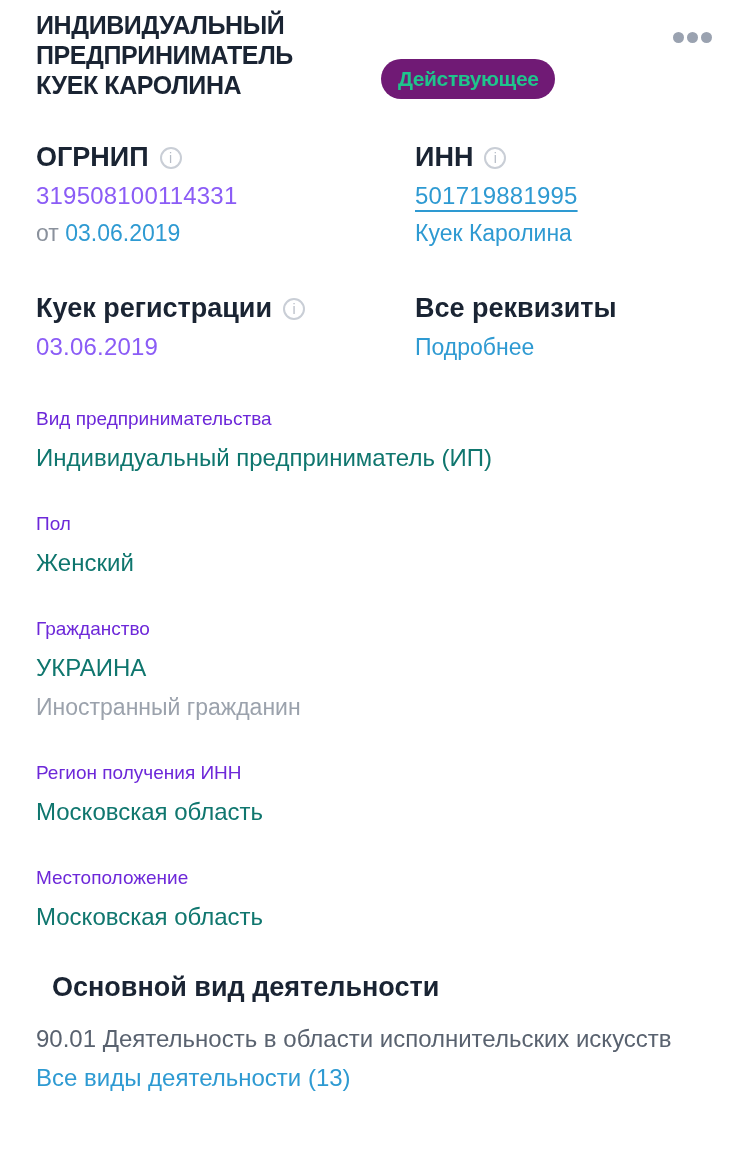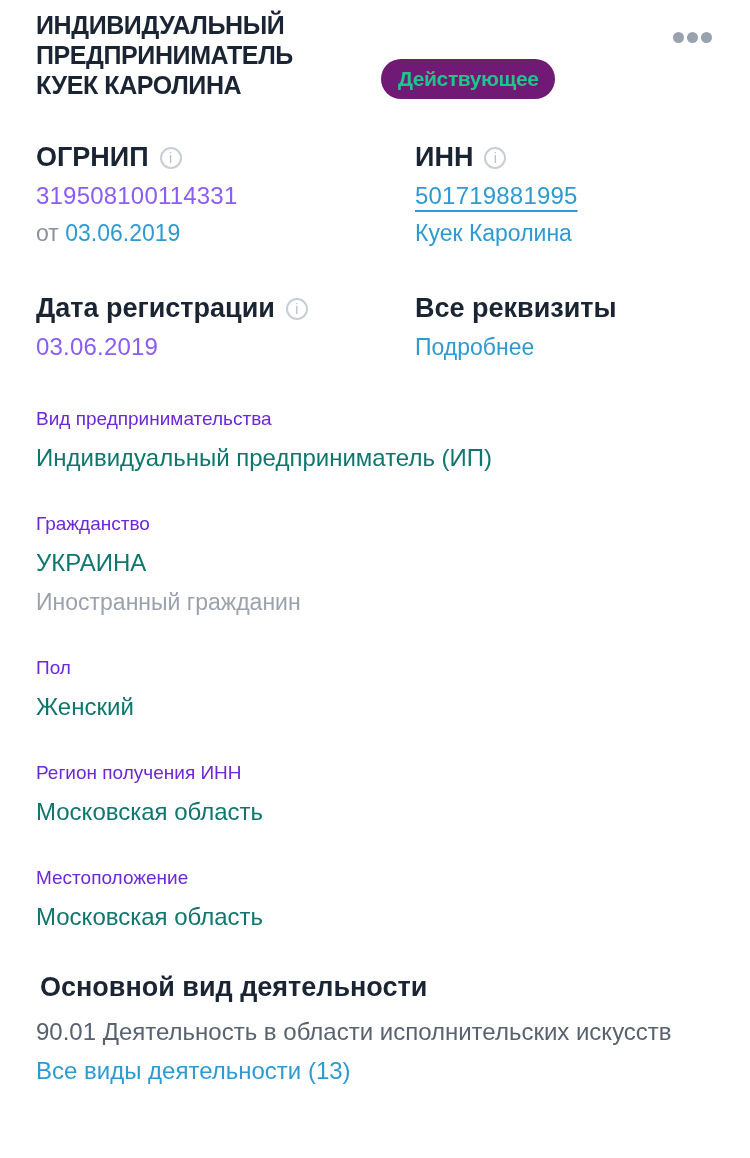--- a/index.html
+++ b/index.html
@@ -88,21 +88,21 @@
 
   
   .fields { margin-top: 47px; }
   .field { margin-bottom: 41px; }
   .field-label { font-size: 19px; color: #6d28d9; }
   .field-value { margin-top: 14px; font-size: 24px; color: #0f766e; }
   .field-note { margin-top: 12px; font-size: 23px; color: #9ba2ac; }
 
   
   .activity { margin-top: 34px; }
-  .activity-heading { margin: 4px; font-size: 27px; font-weight: 700; color: #1a2433; }
+  .activity-heading { margin: 16px; font-size: 27px; font-weight: 700; color: #1a2433; }
   .activity-text { margin: 9px 0 8px 0; font-size: 24px; line-height: 39px; color: #59626f; max-width: 692px; }
 </style>
 </head>
 <body>
 
 <div class="page">
 
   <header class="header">
     <h1 class="title">
       <span class="title-text">ИНДИВИДУАЛЬНЫЙ ПРЕДПРИНИМАТЕЛЬ КУЕК КАРОЛИНА</span>
@@ -135,21 +135,21 @@
         <span class="info-icon">i</span>
       </h2>
       <a class="block-value">501719881995</a>
       <div class="block-sub">
         <a class="link">Куек Каролина</a>
       </div>
     </div>
 
     <div class="block">
       <h2 class="block-title">
-        <span>Дата регистрации</span>
+        <span>Куек регистрации</span>
         <span class="info-icon">i</span>
       </h2>
       <div class="block-value">03.06.2019</div>
     </div>
 
     <div class="block">
       <h2 class="block-title">
         <span>Все реквизиты</span>
       </h2>
       <div class="block-sub">
@@ -160,28 +160,28 @@
   </section>
 
   <section class="fields">
 
     <div class="field">
       <div class="field-label">Вид предпринимательства</div>
       <div class="field-value">Индивидуальный предприниматель (ИП)</div>
     </div>
 
     <div class="field">
+      <div class="field-label">Пол</div>
+      <div class="field-value">Женский</div>
+    </div>
+
+    <div class="field">
       <div class="field-label">Гражданство</div>
       <div class="field-value">УКРАИНА</div>
       <div class="field-note">Иностранный гражданин</div>
-    </div>
-
-    <div class="field">
-      <div class="field-label">Пол</div>
-      <div class="field-value">Женский</div>
     </div>
 
     <div class="field">
       <div class="field-label">Регион получения ИНН</div>
       <div class="field-value">Московская область</div>
     </div>
 
     <div class="field">
       <div class="field-label">Местоположение</div>
       <div class="field-value">Московская область</div>

